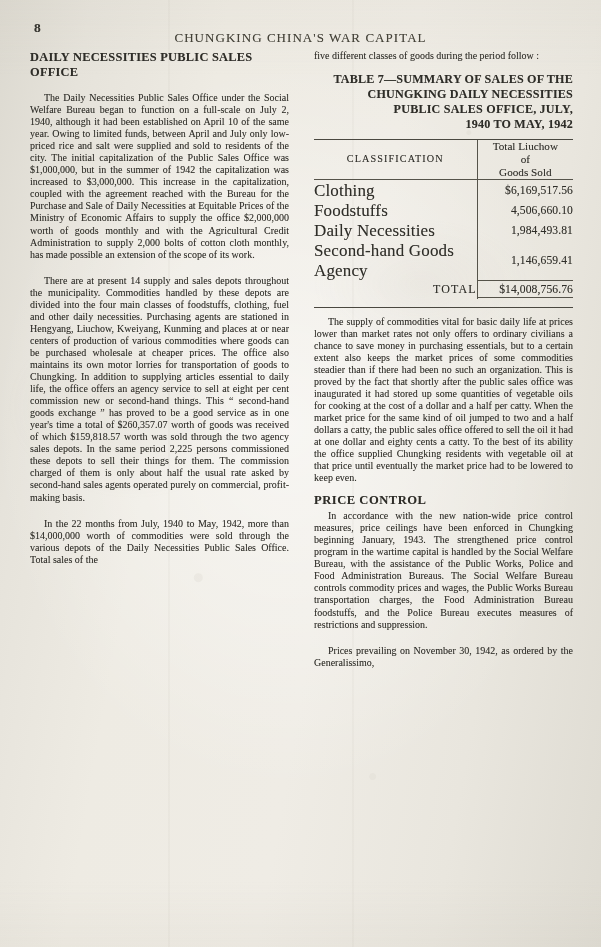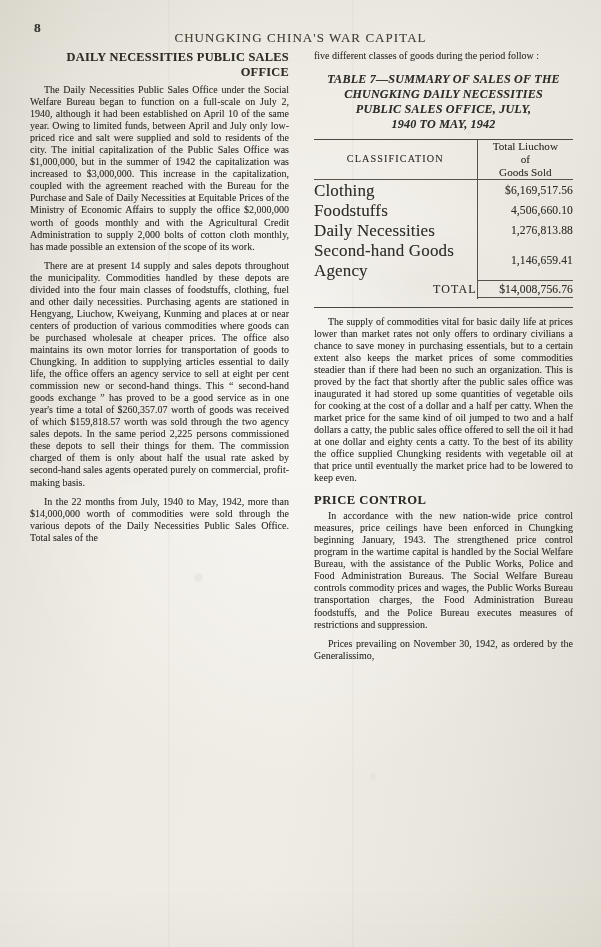--- a/index.html
+++ b/index.html
@@ -96,60 +96,59 @@
     display: flex;
     gap: 25px;
   }
   .col {
     width: 259px;
     flex: 0 0 259px;
   }
 
   
   .sec-head {
-    text-align: right;
+    text-align: left;
     font-weight: bold;
     font-size: 12.4px;
     line-height: 1.21;
     letter-spacing: .25px;
     color: #2e2d28;
-    margin: 0 0 4px 0;
+    margin: 0 0 12px 0;
   }
 
   p.para {
     margin: 0;
     text-align: justify;
     text-justify: inter-word;
     font-size: 10px;
     line-height: 1.205;
     text-indent: 14px;
     color: #2f2e29;
     hyphens: manual;
   }
-  p.para + p.para { margin-top: 7px; }
+  p.para + p.para { margin-top: 14px; }
 
   .mini-head {
     text-align: left;
     font-weight: bold;
     font-size: 12.6px;
     letter-spacing: .5px;
     margin: 9px 0 2px 0;
     color: #2e2d28;
   }
 
   
   .table-title {
-    text-align: center;
+    text-align: right;
     font-weight: bold;
     font-size: 12.1px;
     line-height: 1.23;
     letter-spacing: .2px;
     margin: 10px 0 0 0;
     color: #2e2d28;
-    font-style: italic;
   }
 
   .tbl-wrap {
     margin-top: 7px;
     margin-bottom: 8px;
   }
   .rule-heavy {
     height: 0;
     border-top: 1.6px solid #4a4840;
   }
@@ -277,21 +276,21 @@
               <tr>
                 <td class="td-label">Clothing</td>
                 <td class="td-value vdiv">$6,169,517.56</td>
               </tr>
               <tr>
                 <td class="td-label">Foodstuffs</td>
                 <td class="td-value vdiv">4,506,660.10</td>
               </tr>
               <tr>
                 <td class="td-label">Daily Necessities</td>
-                <td class="td-value vdiv">1,276,813.88</td>
+                <td class="td-value vdiv">1,984,493.81</td>
               </tr>
               <tr>
                 <td class="td-label">Second-hand Goods Agency</td>
                 <td class="td-value vdiv">1,146,659.41</td>
               </tr>
               <tr class="rule-row">
                 <td class="cell-blank"></td>
                 <td class="cell-rule vdiv"></td>
               </tr>
               <tr>

